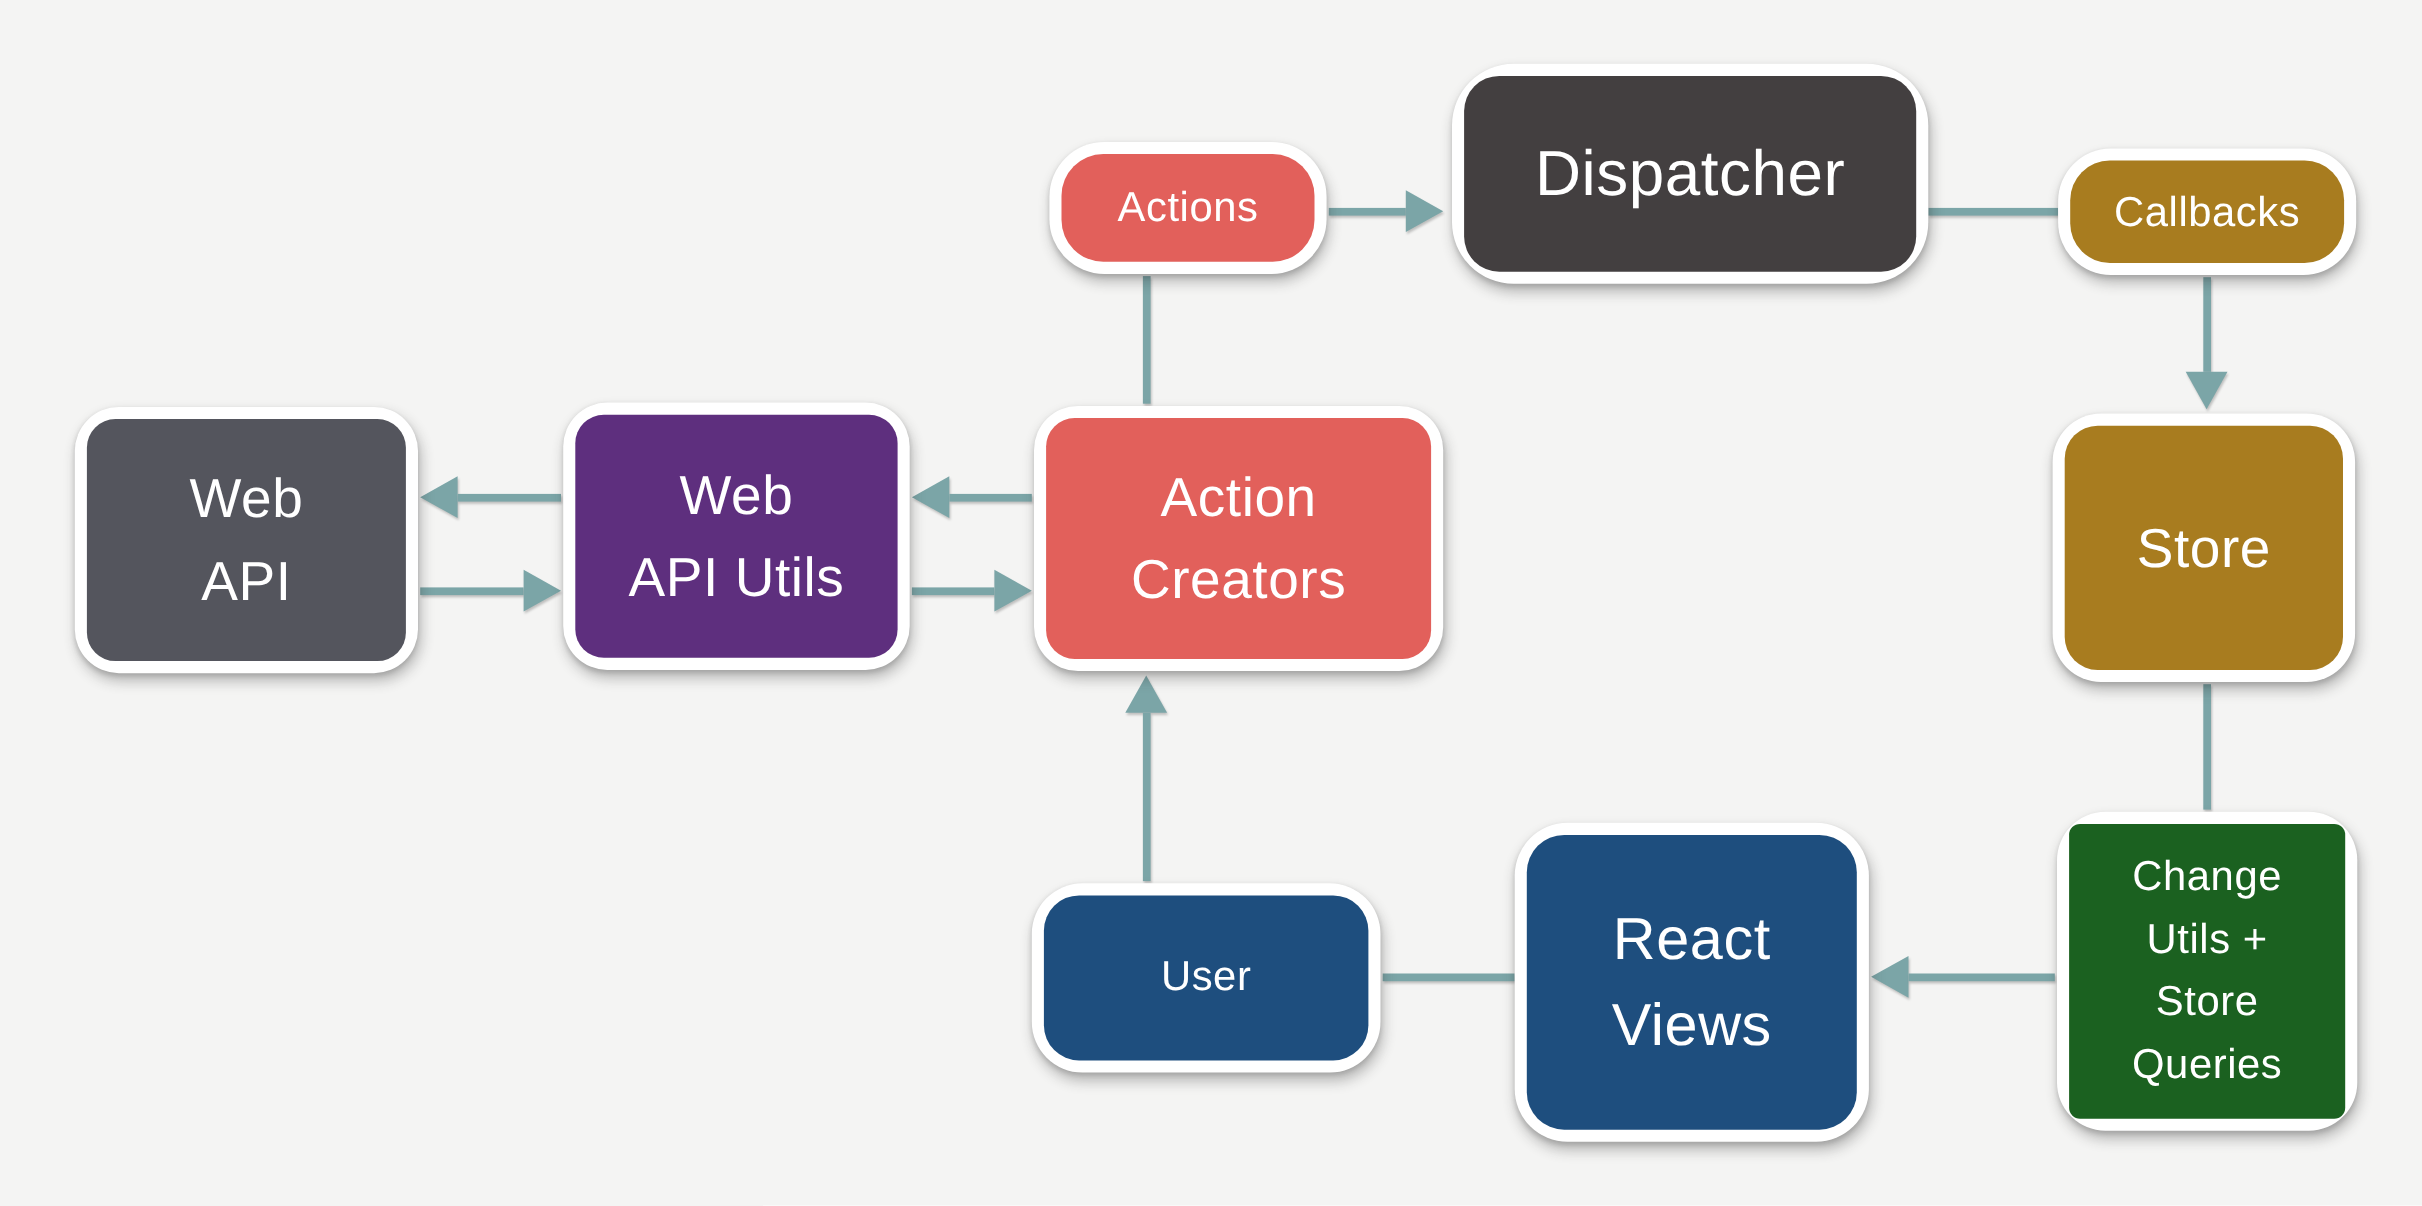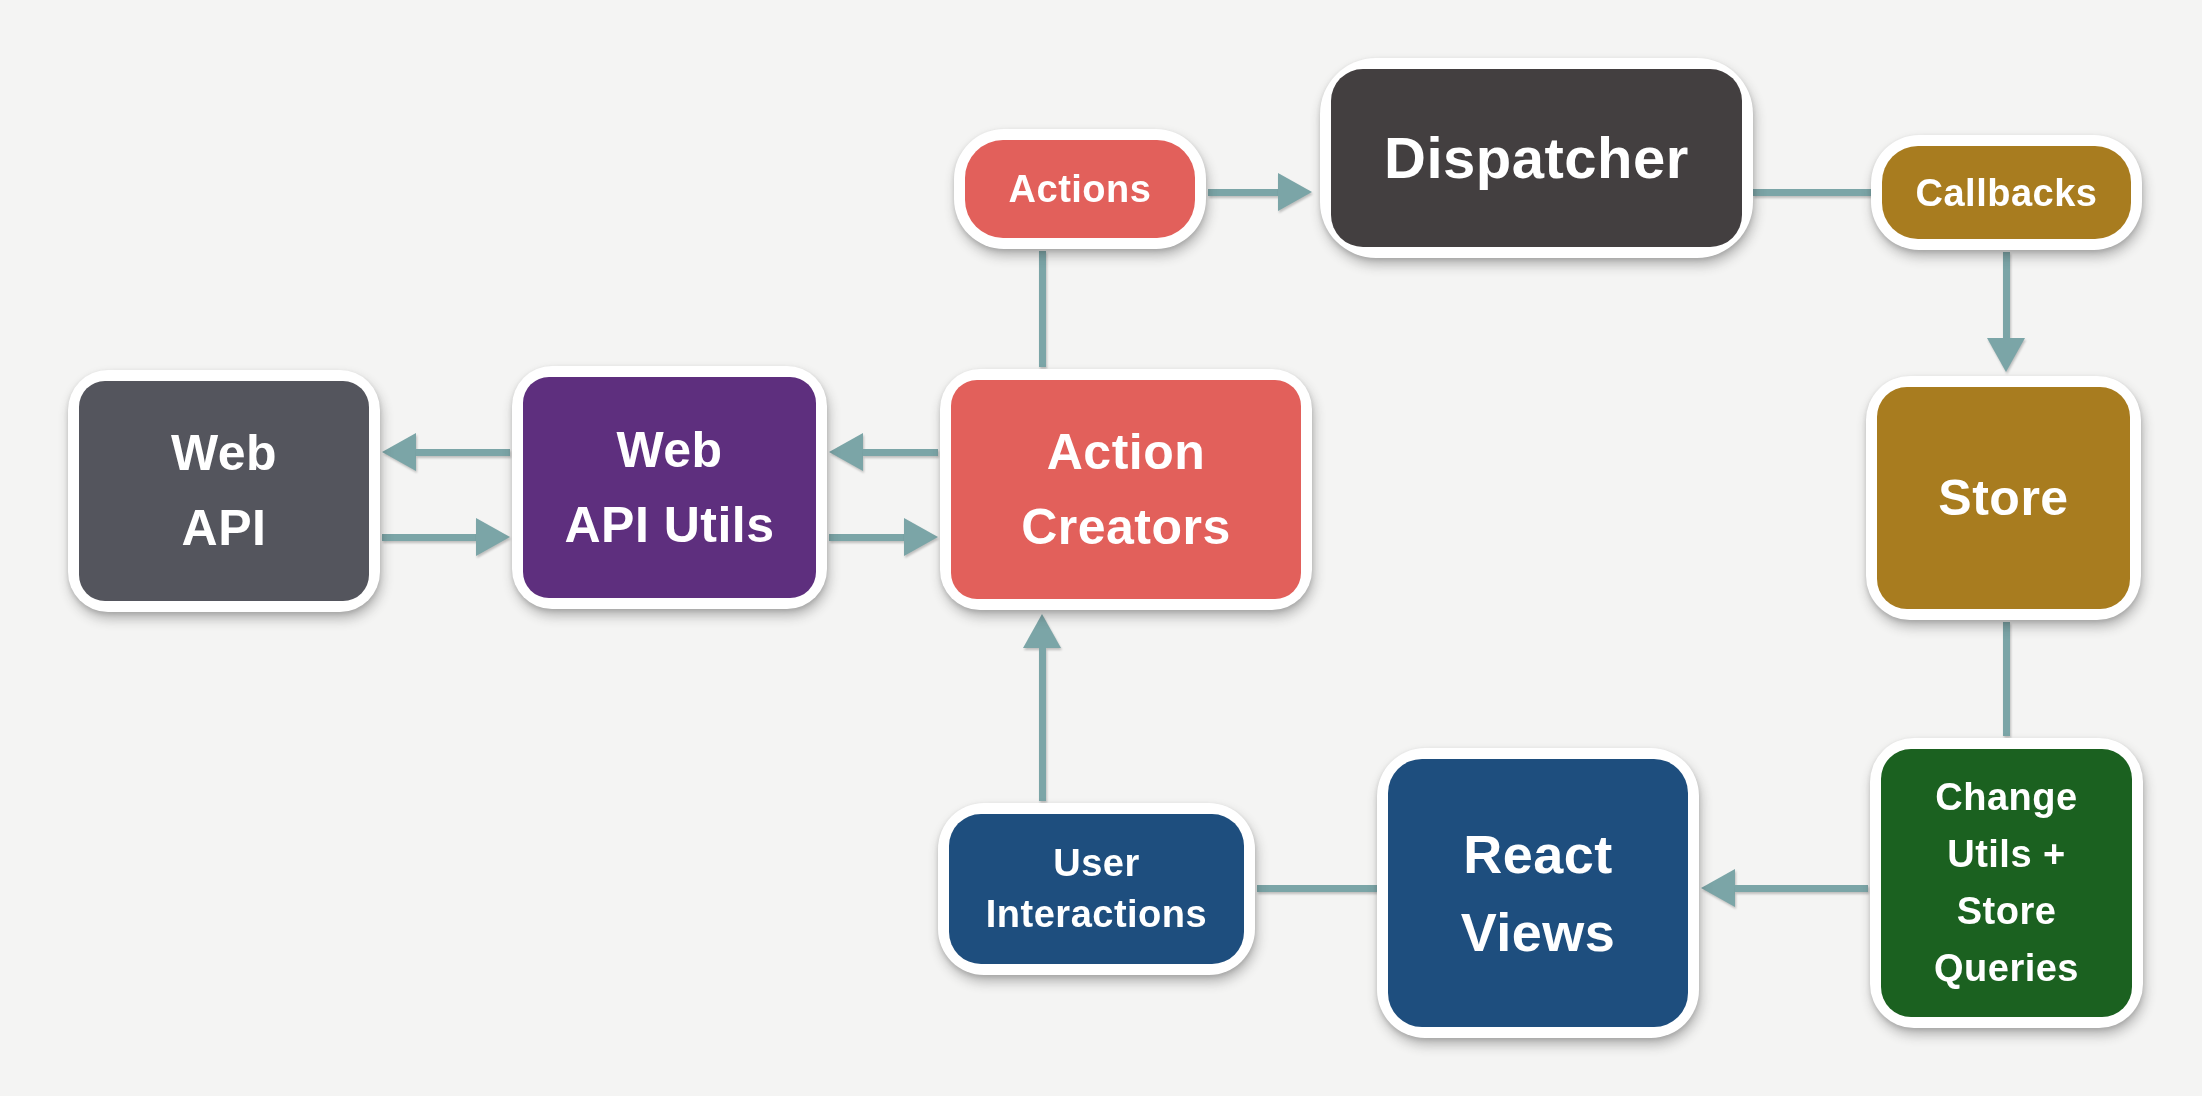--- a/index.html
+++ b/index.html
@@ -28,21 +28,21 @@
     position:absolute;
     background:var(--color-border);
     padding:11px;
     box-shadow:2px 7px 12px rgba(40,40,40,.30), 0 2px 4px rgba(40,40,40,.15);
   }
   .fill {
     width:100%; height:100%;
     display:flex; flex-direction:column;
     align-items:center; justify-content:center;
     text-align:center;
-    color:#fff; font-weight:700;
+    color:#fff; font-weight:400;
     letter-spacing:.5px;
   }
   .fill-salmon { background:var(--color-salmon); }
   .fill-dark   { background:var(--color-dark); }
   .fill-gold   { background:var(--color-gold); }
   .fill-green  { background:var(--color-green); }
   .fill-blue   { background:var(--color-blue); }
   .fill-gray   { background:var(--color-gray); }
   .fill-purple { background:var(--color-purple); }
 
@@ -54,21 +54,21 @@
   .n-action-creators .fill  { border-radius:26px; font-size:50px; line-height:1.5; }
   .n-actions          { left:954px;  top:129px; width:252px; height:120px; border-radius:50px; }
   .n-actions .fill          { border-radius:38px; font-size:38px; line-height:1; }
   .n-dispatcher       { left:1320px; top:58px;  width:433px; height:200px; border-radius:56px; }
   .n-dispatcher .fill       { border-radius:32px; font-size:58px; line-height:1; }
   .n-callbacks        { left:1871px; top:135px; width:271px; height:115px; border-radius:48px; }
   .n-callbacks .fill        { border-radius:36px; font-size:38px; line-height:1; }
   .n-store            { left:1866px; top:376px; width:275px; height:244px; border-radius:44px; }
   .n-store .fill            { border-radius:30px; font-size:50px; line-height:1; }
   .n-change-events    { left:1870px; top:738px; width:273px; height:290px; border-radius:44px; }
-  .n-change-events .fill    { border-radius:30px; font-size:38px; line-height:1.5; }
+  .n-change-events .fill    { border-radius:10px; font-size:38px; line-height:1.5; }
   .n-react-views      { left:1377px; top:748px; width:322px; height:290px; border-radius:48px; }
   .n-react-views .fill      { border-radius:34px; font-size:54px; line-height:1.45; }
   .n-user-interactions{ left:938px;  top:803px; width:317px; height:172px; border-radius:46px; }
   .n-user-interactions .fill{ border-radius:32px; font-size:38px; line-height:1.35; }
 
   
   .h, .v, .head { position:absolute; filter:drop-shadow(1px 2px 1px rgba(0,0,0,.22)); }
   .h { height:7px; background:var(--color-arrow); }
   .v { width:7px;  background:var(--color-arrow); }
   .head { width:0; height:0; }
@@ -192,17 +192,16 @@
   <div class="node n-react-views">
     <div class="fill fill-blue">
       <span>React</span>
       <span>Views</span>
     </div>
   </div>
 
   <div class="node n-user-interactions">
     <div class="fill fill-blue">
       <span>User</span>
-      <span>Interactions</span>
     </div>
   </div>
 
 </div>
 
 </body></html>

